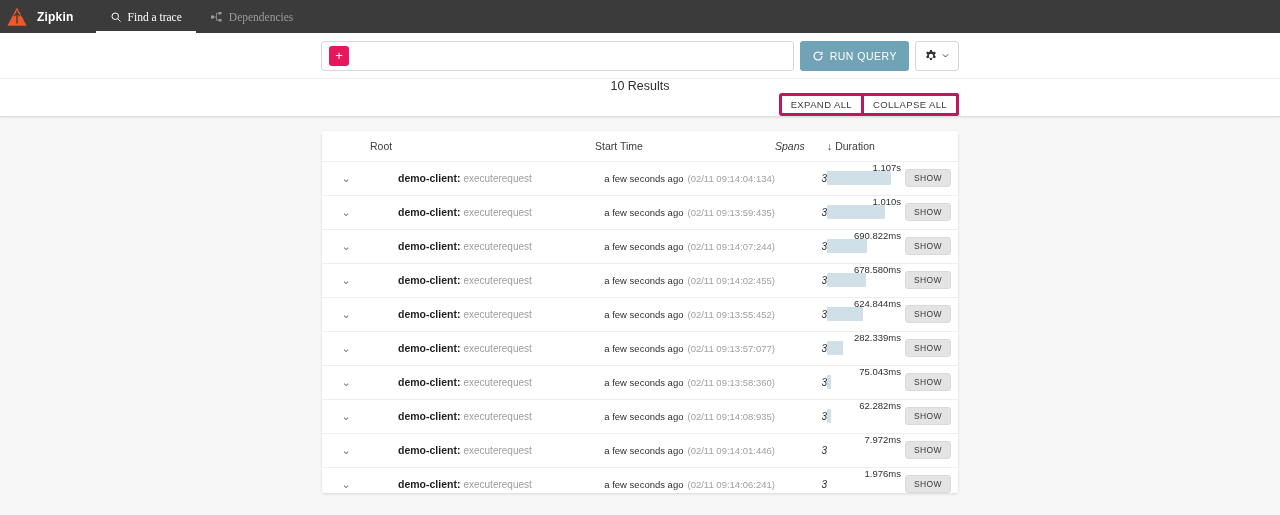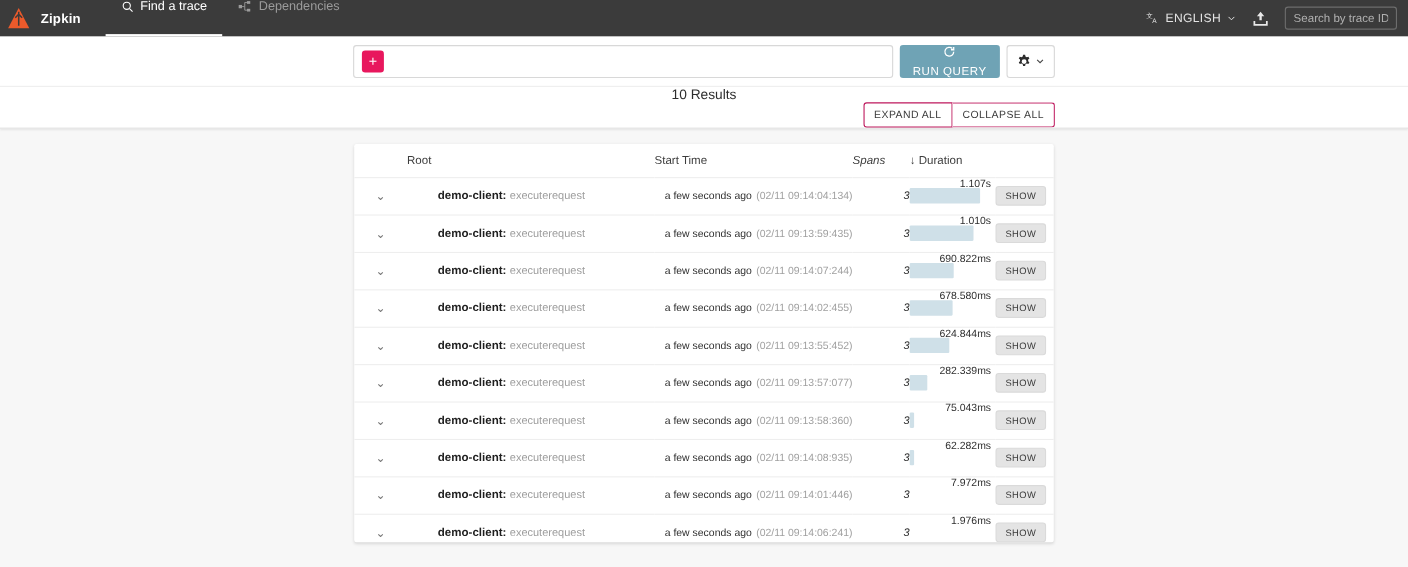--- a/index.html
+++ b/index.html
@@ -28,28 +28,29 @@
   .brand {
     color: #ffffff;
     font-size: 12px;
     font-weight: bold;
     letter-spacing: .2px;
     margin-left: 4px;
     margin-right: 22px;
   }
   .nav-tabs { display: flex; align-items: stretch; height: 33px; }
   .nav-tab {
-    display: flex; gap: 6px;
+    display: flex; align-items: center; gap: 6px;
     height: 33px;
     padding: 0 14px;
     font-size: 11.5px;
     color: #9b9b9b;
     cursor: pointer;
     position: relative;
     white-space: nowrap;
+    font-family: Liberation Serif, serif;
   }
   .nav-tab.active { color: #ffffff; }
   .nav-tab.active::after {
     content: "";
     position: absolute;
     left: 0; right: 0; bottom: 0;
     height: 2px;
     background: #ffffff;
   }
   .nav-right {
@@ -121,21 +122,20 @@
     color: #ffffff;
     border: none;
     border-radius: 3px;
     font-size: 10.5px;
     letter-spacing: .5px;
     padding: 0 12px;
     display: flex; align-items: center; gap: 6px;
     cursor: pointer;
     font-family: "Liberation Sans", sans-serif;
     white-space: nowrap;
-    flex-direction: column;
   }
   .gear-btn {
     margin-left: 6px;
     width: 44px;
     background: #ffffff;
     border: 1px solid #d8d8d8;
     border-radius: 3px;
     display: flex; align-items: center; justify-content: center;
     gap: 3px;
     cursor: pointer;
@@ -166,21 +166,21 @@
   }
   .results-actions {
     margin-left: auto;
     display: flex;
     align-items: center;
     gap: 0;
   }
   .flatbtn {
     height: 23px;
     background: #ffffff;
-    border: 1px solid #be185d;
+    border: 3px solid #be185d;
     font-size: 9.5px;
     letter-spacing: .4px;
     color: #3c3c3c;
     padding: 0 9px;
     cursor: pointer;
     font-family: "Liberation Sans", sans-serif;
     white-space: nowrap;
   }
   .flatbtn.first { border-radius: 3px 0 0 3px; }
   .flatbtn.second { border-radius: 0 3px 3px 0; border-left: none; }
@@ -308,39 +308,20 @@
       <svg width="13" height="12" viewBox="0 0 24 24">
         <rect x="1" y="9" width="6" height="6" fill="#9b9b9b"></rect>
         <rect x="16" y="2" width="6" height="5" fill="#9b9b9b"></rect>
         <rect x="16" y="16" width="6" height="5" fill="#9b9b9b"></rect>
         <path d="M7 12 L12 12 L12 4.5 L16 4.5 M12 12 L12 18.5 L16 18.5" fill="none" stroke="#9b9b9b" stroke-width="1.6"></path>
       </svg>
       <span>Dependencies</span>
     </div>
   </div>
 
-  <div class="nav-right">
-    <div class="lang-btn">
-      <svg width="13" height="13" viewBox="0 0 24 24">
-        <text x="0" y="11" font-size="11" fill="#e3e3e3" font-family="Liberation Sans, sans-serif">文</text>
-        <text x="10" y="20" font-size="11" fill="#e3e3e3" font-family="Liberation Sans, sans-serif">A</text>
-      </svg>
-      <span>ENGLISH</span>
-      <svg width="9" height="9" viewBox="0 0 24 24">
-        <path d="M5 9 L12 16 L19 9" fill="none" stroke="#e3e3e3" stroke-width="2.4"></path>
-      </svg>
-    </div>
-    <div class="upload-btn">
-      <svg width="16" height="16" viewBox="0 0 24 24">
-        <path d="M12 2.5 L17 8.5 L13.6 8.5 L13.6 14 L10.4 14 L10.4 8.5 L7 8.5 Z" fill="#e8e8e8"></path>
-        <path d="M3.5 15 L3.5 20.5 L20.5 20.5 L20.5 15" fill="none" stroke="#e8e8e8" stroke-width="2.4"></path>
-      </svg>
-    </div>
-    <input class="trace-search" type="text" placeholder="Search by trace ID" style="">
-  </div>
 </div>
 
 <div class="querybar">
   <div class="query-inner">
     <div class="criteria-box">
       <button class="plus-btn">+</button>
     </div>
     <button class="run-query">
       <svg width="12" height="12" viewBox="0 0 24 24">
         <path d="M20 12a8 8 0 1 1-2.4-5.7" fill="none" stroke="#ffffff" stroke-width="2.4"></path>

